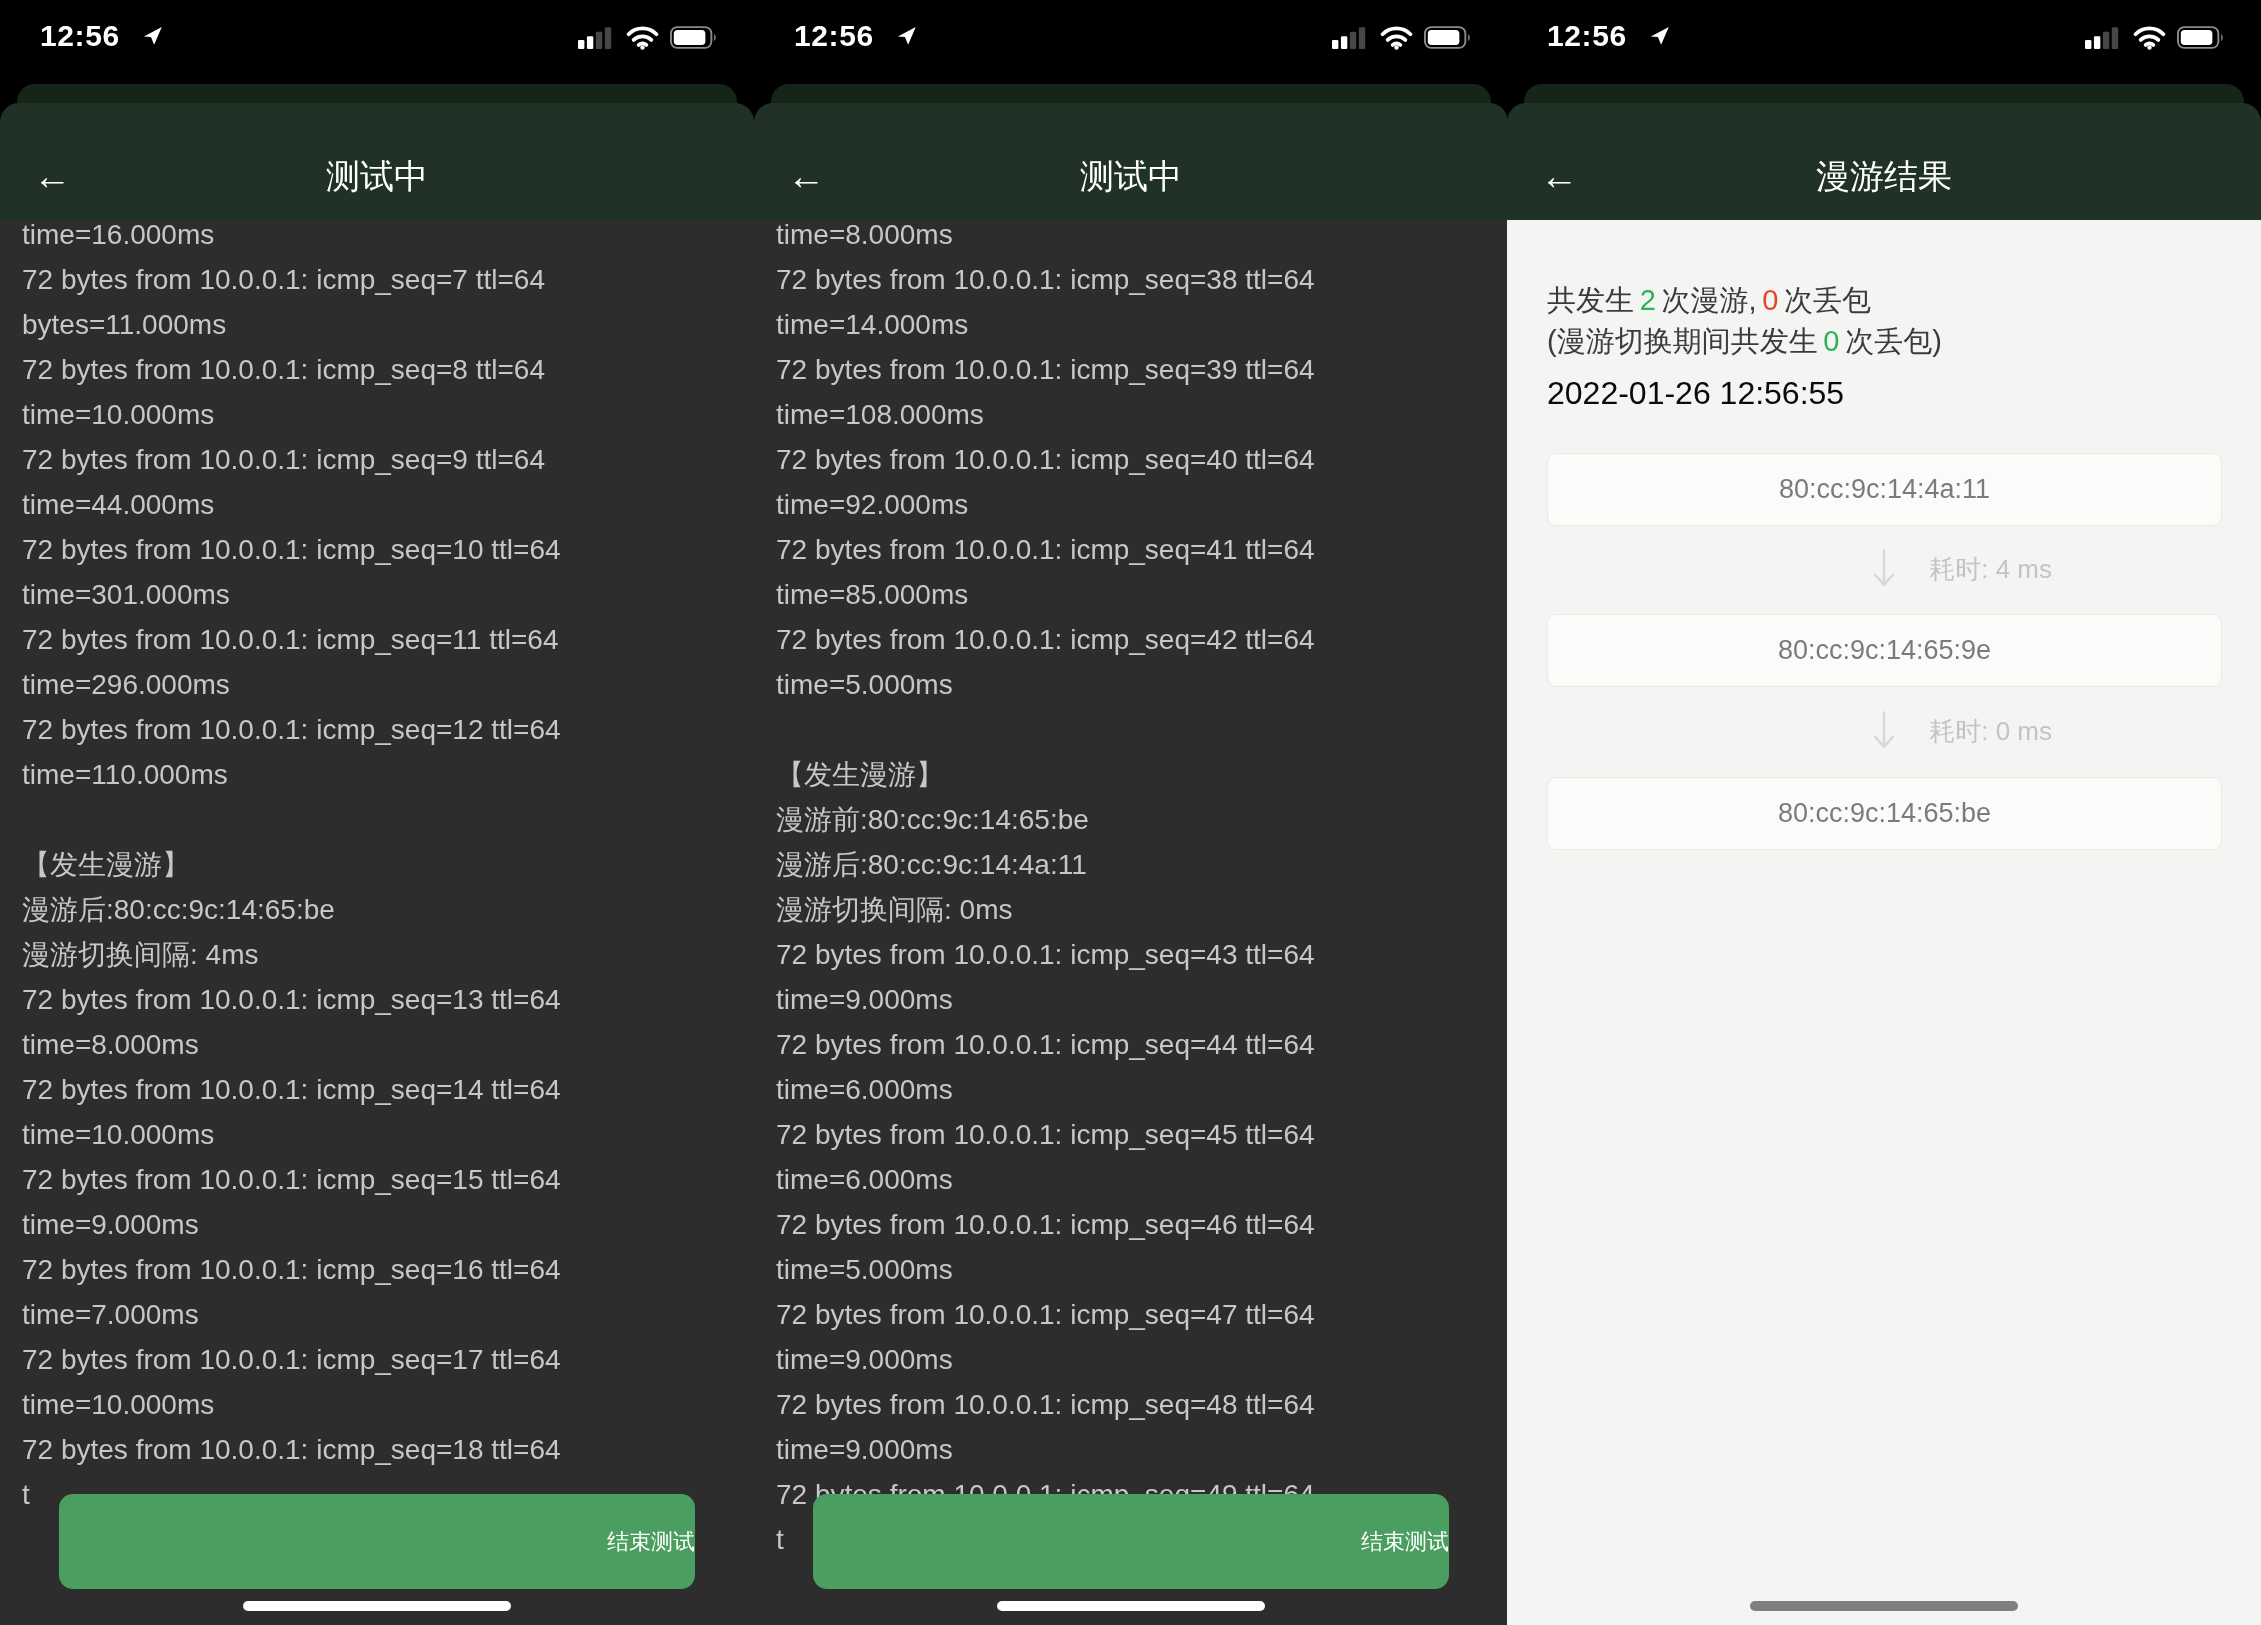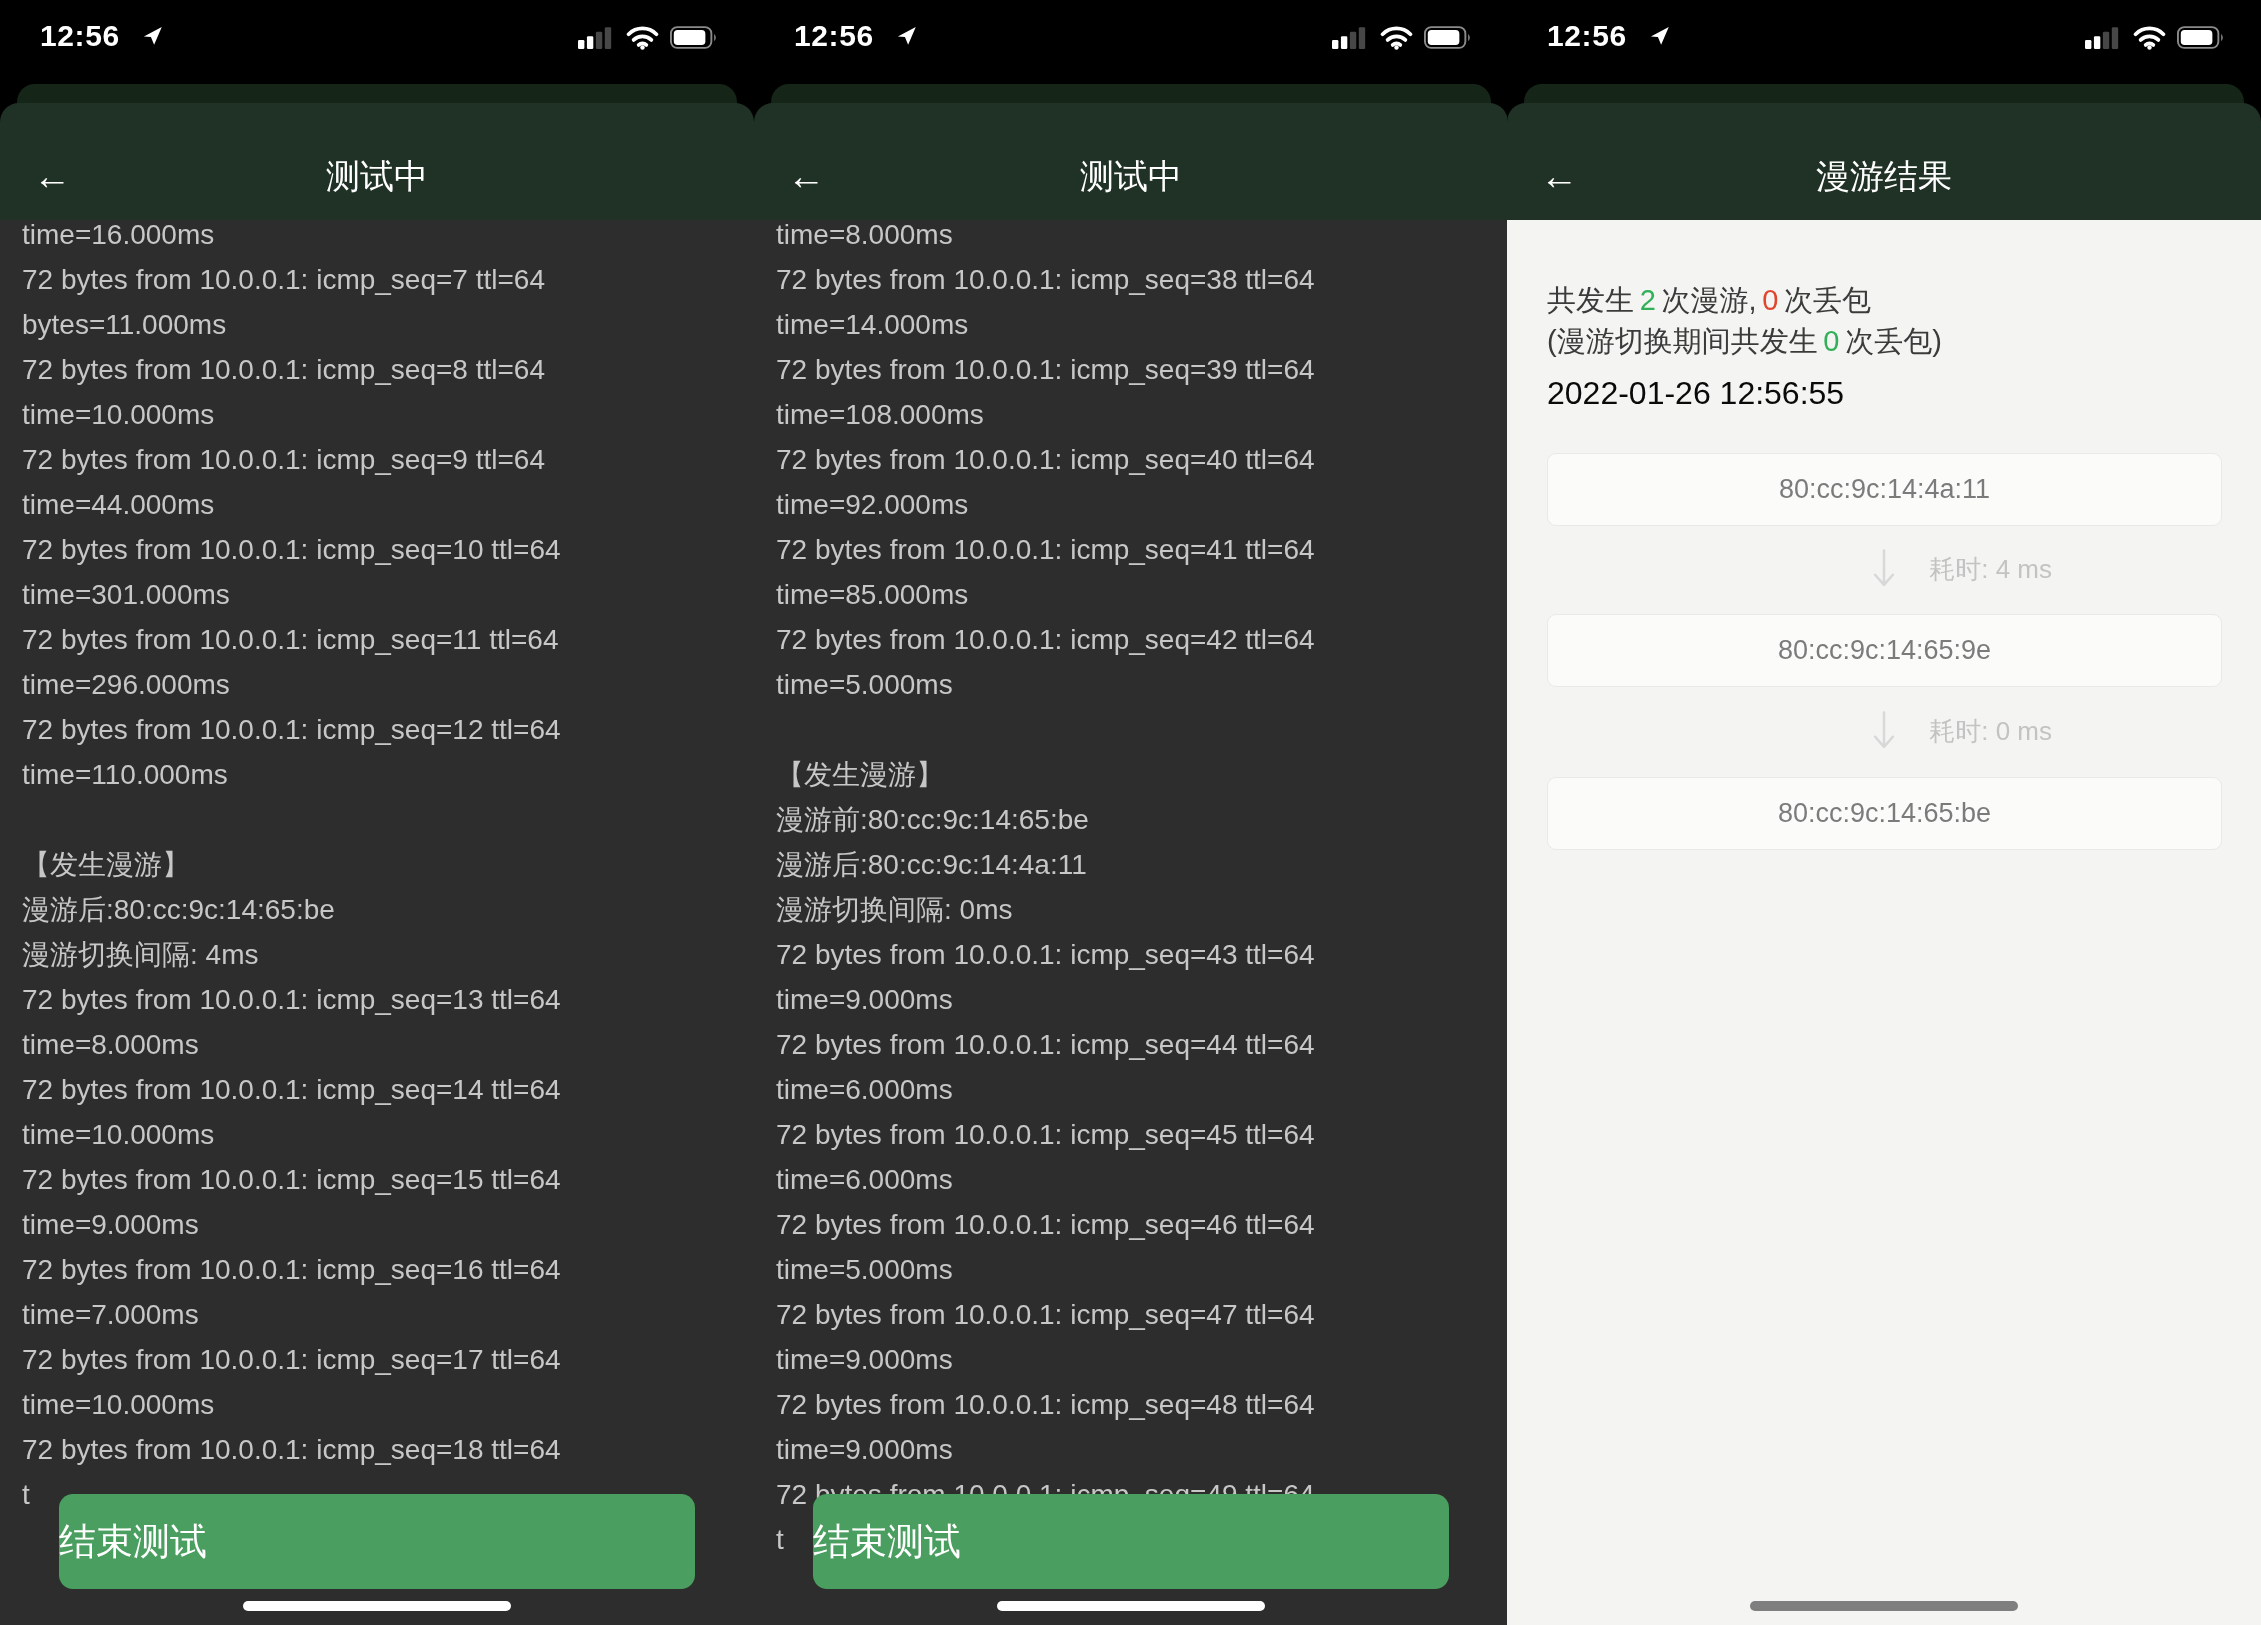--- a/index.html
+++ b/index.html
@@ -38,21 +38,21 @@
   .dark .content{background:var(--dark_content_bg);}
   .light .content{background:var(--light_content_bg);}
 
   
   .log{margin-top:-7.6px;padding-left:22px;}
   .log-line{height:45px;line-height:45px;font-size:28px;color:var(--log_text);
     white-space:nowrap;overflow:hidden;}
 
   .end-btn{position:absolute;left:59px;width:636px;top:1391px;height:95px;
     background:var(--button_green);border:none;border-radius:14px;
-    color:#fff;font-size:37px;font-family:inherit;line-height:95px;text-align:left;cursor:pointer;}
+    color:#fff;font-size:22px;font-family:inherit;line-height:95px;text-align:right;cursor:pointer;}
 
   .home-indicator{position:absolute;top:1498px;left:50%;transform:translateX(-50%);
     width:268px;height:9.6px;border-radius:5.1px;background:#fff;}
   .light .home-indicator{background:#7f7f7f;}
 
   
   .summary-line{position:absolute;left:40px;font-size:29px;line-height:41px;color:var(--summary_text);white-space:nowrap;}
   #sum1{top:60px;} #sum2{top:101px;}
   .num{margin:0 5.7px;}
   .num.green{color:var(--roam_green);} .num.red{color:var(--loss_red);}

